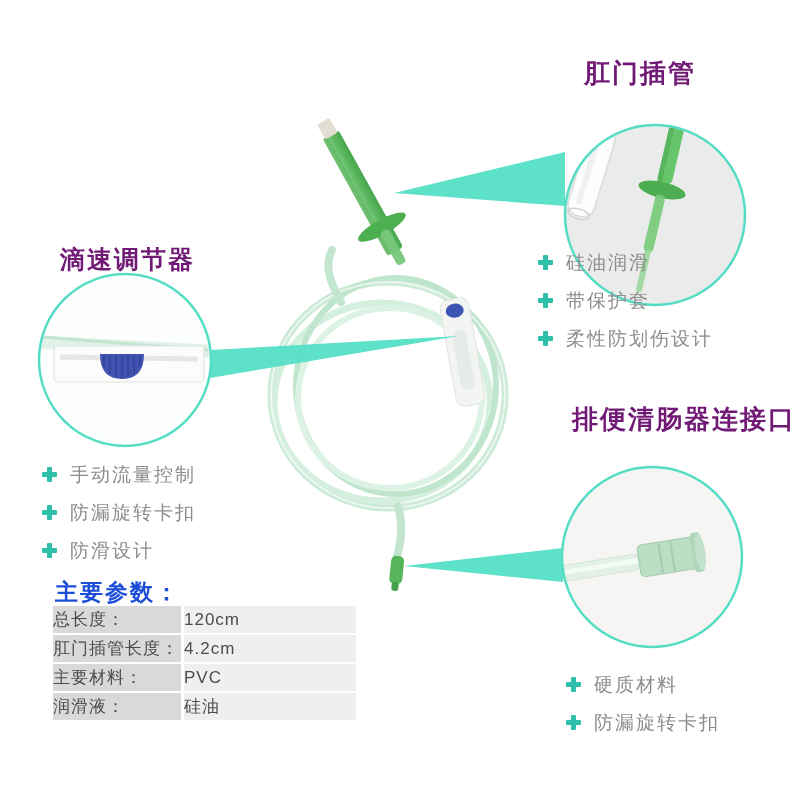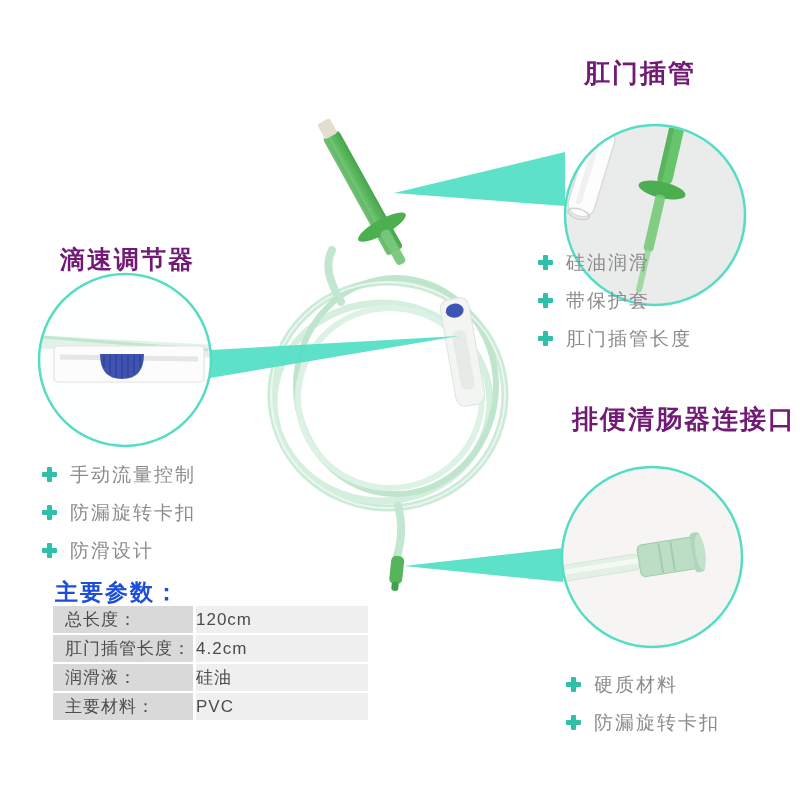--- a/index.html
+++ b/index.html
@@ -21,21 +21,21 @@
   .feature{display:flex;align-items:center;height:21px;margin-bottom:17px;}
   .plus{position:relative;width:15px;height:15px;flex:0 0 15px;margin-right:13px;}
   .plus::before{content:"";position:absolute;left:5px;top:0;width:5px;height:15px;background:#2fc0ab;border-radius:1px;}
   .plus::after{content:"";position:absolute;top:5px;left:0;width:15px;height:5px;background:#2fc0ab;border-radius:1px;}
   .feature-label{font-size:19px;color:#8c8c8c;letter-spacing:2px;white-space:nowrap;}
   .params-title{position:absolute;left:55px;top:577px;font-size:23px;font-weight:bold;color:#1d4ed8;letter-spacing:2px;}
   .spec-table{position:absolute;left:53px;top:606px;}
   .spec-row{display:flex;margin-bottom:2px;}
   .spec-label{
     width:128px;height:27px;background:#d9d9d9;color:#4c4c4c;font-size:17px;
-    line-height:27px;padding-left:12px;margin-right:3px;letter-spacing:1px;white-space:nowrap;
+    line-height:27px;margin-right:3px;letter-spacing:1px;white-space:nowrap;
   }
   .spec-value{
     width:172px;height:27px;background:#efeff0;color:#4c4c4c;font-size:17px;
     line-height:27px;text-align:left;letter-spacing:1px;white-space:nowrap;
   }
 </style>
 </head>
 <body>
 
 <div id="canvas">
@@ -156,21 +156,21 @@
     <div class="feature">
       <span class="plus"></span>
       <span class="feature-label">硅油润滑</span>
     </div>
     <div class="feature">
       <span class="plus"></span>
       <span class="feature-label">带保护套</span>
     </div>
     <div class="feature">
       <span class="plus"></span>
-      <span class="feature-label">肛门插管长度</span>
+      <span class="feature-label">柔性防划伤设计</span>
     </div>
   </div>
 
   <div class="title title-drip">滴速调节器</div>
 
   <div class="features features-drip">
     <div class="feature">
       <span class="plus"></span>
       <span class="feature-label">手动流量控制</span>
     </div>
@@ -202,22 +202,22 @@
   <div class="spec-table">
     <div class="spec-row">
       <div class="spec-label">总长度：</div>
       <div class="spec-value">120cm</div>
     </div>
     <div class="spec-row">
       <div class="spec-label">肛门插管长度：</div>
       <div class="spec-value">4.2cm</div>
     </div>
     <div class="spec-row">
+      <div class="spec-label">主要材料：</div>
+      <div class="spec-value">PVC</div>
+    </div>
+    <div class="spec-row">
       <div class="spec-label">润滑液：</div>
       <div class="spec-value">硅油</div>
     </div>
-    <div class="spec-row">
-      <div class="spec-label">主要材料：</div>
-      <div class="spec-value">PVC</div>
-    </div>
   </div>
 
 </div>
 
 </body></html>

